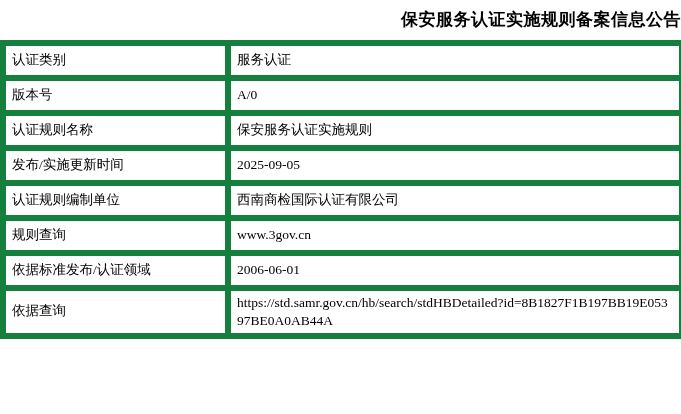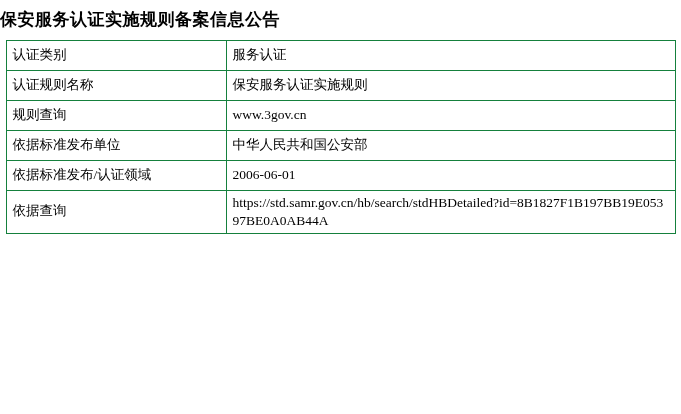--- a/index.html
+++ b/index.html
@@ -14,36 +14,36 @@
     color: #000000;
     overflow: hidden;
   }
   .page {
     width: 681px;
     height: 414px;
     position: relative;
     box-sizing: border-box;
   }
   .doc-title {
-    text-align: left;
+    text-align: right;
     font-family: "Liberation Serif", serif;
     font-size: 17px;
     font-weight: bold;
     letter-spacing: 0.5px;
     margin: 8px 0 9px 0;
     color: #000;
   }
   table.info-table {
     border-collapse: collapse;
     margin: 0 auto;
     width: 645px;
     table-layout: fixed;
   }
   table.info-table td {
-    border: 1px solid #15803d;
+    border: 6px solid #15803d;
     padding: 3px 6px 4px 6px;
     font-size: 13.5px;
     line-height: 1.25;
     vertical-align: middle;
     height: 22px;
   }
   td.label-cell {
     width: 207px;
     font-family: "Liberation Serif", serif;
   }
@@ -63,30 +63,38 @@
 
   <div class="doc-title">保安服务认证实施规则备案信息公告</div>
 
   <table class="info-table">
     <tbody>
       <tr>
         <td class="label-cell">认证类别</td>
         <td class="value-cell">服务认证</td>
       </tr>
       <tr>
+        <td class="label-cell">版本号</td>
+        <td class="value-cell">A/0</td>
+      </tr>
+      <tr>
         <td class="label-cell">认证规则名称</td>
         <td class="value-cell">保安服务认证实施规则</td>
       </tr>
       <tr>
+        <td class="label-cell">发布/实施更新时间</td>
+        <td class="value-cell">2025-09-05</td>
+      </tr>
+      <tr>
+        <td class="label-cell">认证规则编制单位</td>
+        <td class="value-cell">西南商检国际认证有限公司</td>
+      </tr>
+      <tr>
         <td class="label-cell">规则查询</td>
         <td class="value-cell">www.3gov.cn</td>
-      </tr>
-      <tr>
-        <td class="label-cell">依据标准发布单位</td>
-        <td class="value-cell">中华人民共和国公安部</td>
       </tr>
       <tr>
         <td class="label-cell">依据标准发布/认证领域</td>
         <td class="value-cell">2006-06-01</td>
       </tr>
       <tr>
         <td class="label-cell">依据查询</td>
         <td class="value-cell wrap">https://std.samr.gov.cn/hb/search/stdHBDetailed?id=8B1827F1B197BB19E05397BE0A0AB44A</td>
       </tr>
     </tbody>

